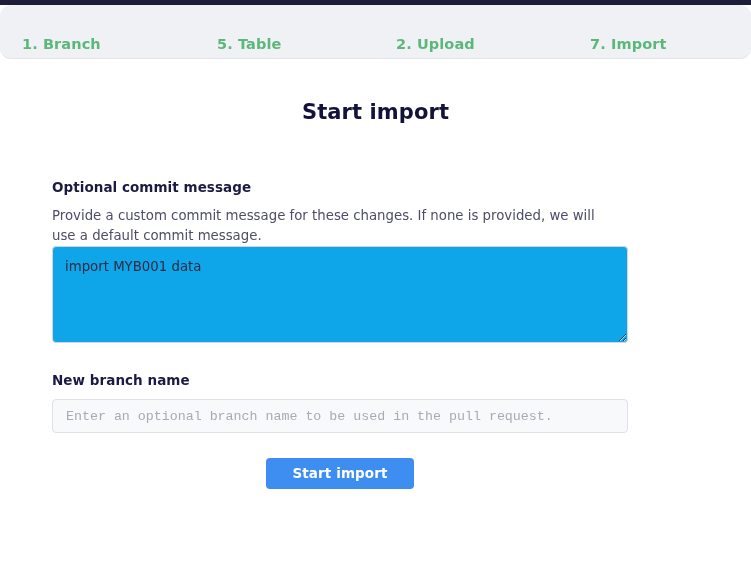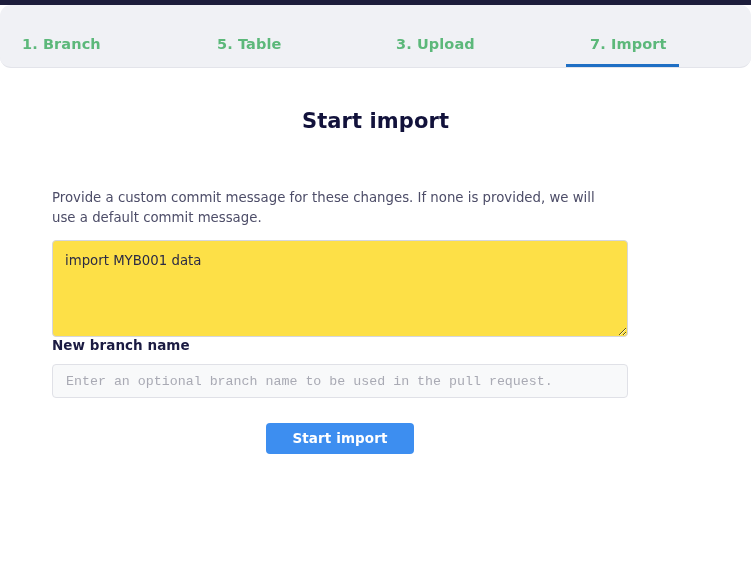--- a/index.html
+++ b/index.html
@@ -17,21 +17,21 @@
 
   
   #top-bar {
     height: 5px;
     background: #1d1d3b;
     width: 100%;
   }
 
   
   #stepper {
-    height: 63px;
+    height: 54px;
     background: #f0f1f5;
     border-bottom: 1px solid #e3e4ea;
     position: relative;
     box-sizing: border-box;
     border-radius: 11px;
   }
   .step {
     position: absolute;
     top: 31px;
     font-size: 14.5px;
@@ -86,43 +86,44 @@
     font-weight: 700;
     color: #1b1b42;
     margin: 0 0 11px 0;
     letter-spacing: 0.05px;
   }
 
   .help-text {
     font-size: 13.3px;
     color: #4d4d68;
     line-height: 20px;
-    margin: 0 0 12px 0;
+    margin: 0 0 0 0;
     max-width: 560px;
   }
 
   #commit-textarea {
     display: block;
     box-sizing: border-box;
     width: 576px;
     height: 97px;
     border: 1px solid #d5d6dd;
     border-radius: 4px;
-    background: #fde047;
+    background: #0ea5e9;
     padding: 10px 12px;
     font-family: "DejaVu Sans", sans-serif;
     font-size: 13.3px;
     color: #2b2b45;
     line-height: 19px;
     resize: vertical;
     outline: none;
   }
   #commit-textarea::placeholder { color: #a9aab4; }
 
   .branch-block {
+    margin-top: 29px;
   }
 
   #branch-input {
     display: block;
     box-sizing: border-box;
     width: 576px;
     height: 34px;
     border: 1px solid #e0e1e7;
     border-radius: 4px;
     background: #f8f9fa;
@@ -156,32 +157,33 @@
   }
 </style>
 </head>
 <body>
 
 <div id="top-bar"></div>
 
 <div id="stepper">
   <div class="step s1">1. Branch</div>
   <div class="step s2">5. Table</div>
-  <div class="step s3">3. Upload</div>
+  <div class="step s3">2. Upload</div>
   <div class="step s4">7. Import</div>
   <div id="active-underline"></div>
 </div>
 
 <div id="content">
 
   <div id="page-title">Start import</div>
 
   <div class="form-area">
 
     <div class="commit-block">
+      <div class="field-label">Optional commit message</div>
       <p class="help-text">Provide a custom commit message for these changes. If none is provided, we will use a default commit message.</p>
       <textarea id="commit-textarea" placeholder="" style="">import MYB001 data</textarea>
     </div>
 
     <div class="branch-block">
       <div class="field-label">New branch name</div>
       <input id="branch-input" type="text" placeholder="Enter an optional branch name to be used in the pull request." style="">
     </div>
 
     <div class="btn-row">

